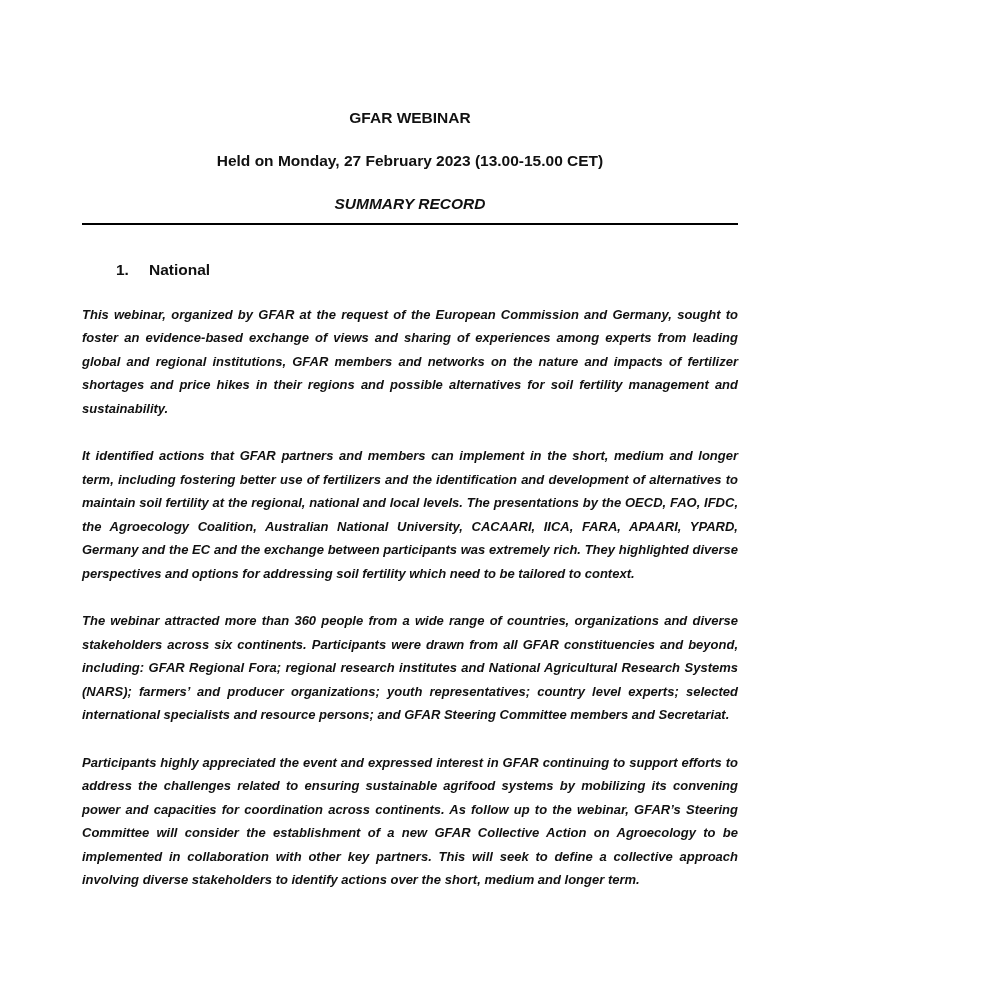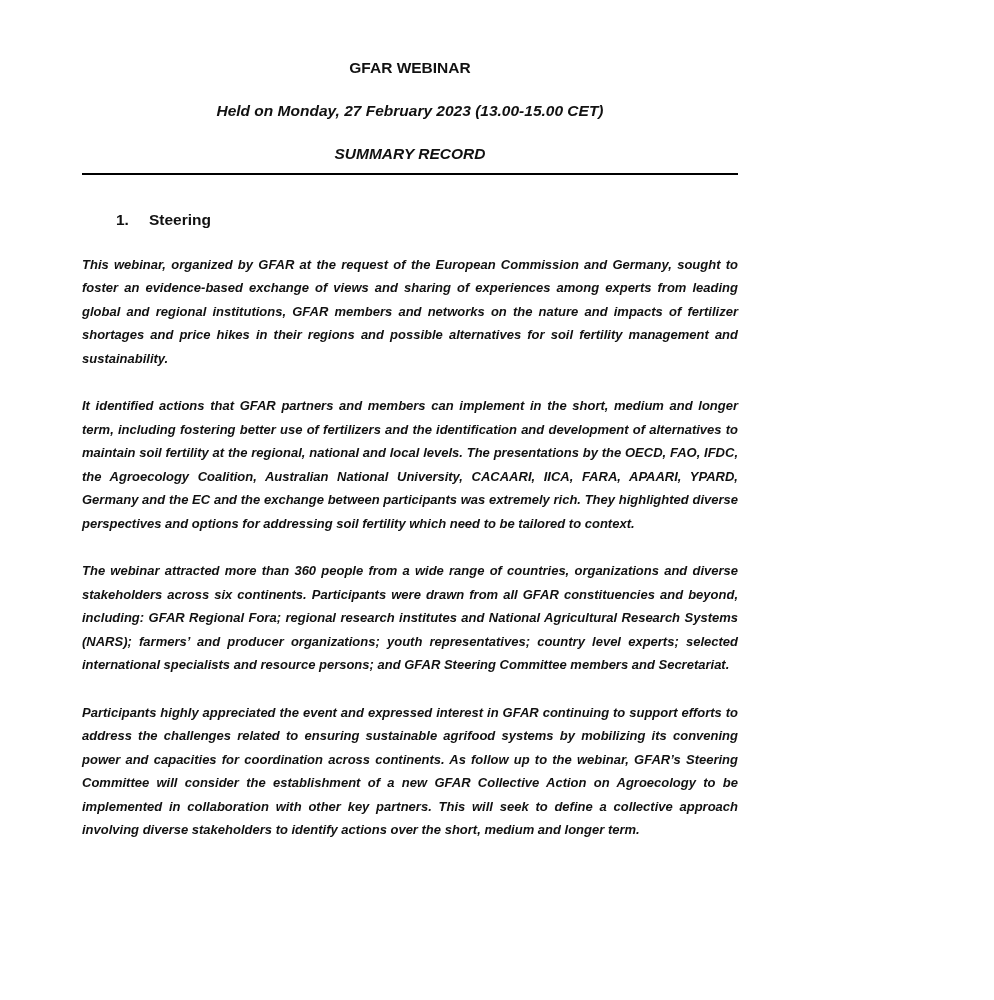--- a/index.html
+++ b/index.html
@@ -6,34 +6,34 @@
     margin: 0;
     padding: 0;
     background: #ffffff;
   }
   .page {
     position: relative;
     width: 820px;
     height: 1000px;
     background: #ffffff;
     box-sizing: border-box;
-    padding: 58px 82px 40px 82px;
+    padding: 108px 82px 40px 82px;
     font-family: "Liberation Sans", sans-serif;
     color: #111111;
     overflow: hidden;
   }
   .doc-heading {
     text-align: center;
     font-size: 15.5px;
     line-height: 1.25;
     margin: 0 0 24px 0;
   }
   .h-bold { font-weight: bold; }
   .h-italic { font-style: italic; }
-  .h-bold-italic { font-weight: bold; font-style: italic; }
+  .h-bold-italic { font-weight: bold; }
   .summary-rule {
     text-align: center;
     font-size: 15.5px;
     font-weight: bold;
     font-style: italic;
     margin: 0 0 0 0;
     padding-bottom: 10px;
     border-bottom: 2px solid #000000;
   }
   .section-heading {
@@ -64,21 +64,21 @@
   <div class="doc-heading h-bold">GFAR WEBINAR</div>
 
 
 
   <div class="doc-heading h-bold-italic">Held on Monday, 27 February 2023 (13.00-15.00 CET)</div>
 
   <div class="summary-rule">SUMMARY RECORD</div>
 
   <div class="section-heading">
     <span class="section-number">1.</span>
-    <span>Steering</span>
+    <span>National</span>
   </div>
 
   <p class="body-paragraph">This webinar, organized by GFAR at the request of the European Commission and Germany, sought to foster an evidence-based exchange of views and sharing of experiences among experts from leading global and regional institutions, GFAR members and networks on the nature and impacts of fertilizer shortages and price hikes in their regions and possible alternatives for soil fertility management and sustainability.</p>
 
   <p class="body-paragraph para-gap">It identified actions that GFAR partners and members can implement in the short, medium and longer term, including fostering better use of fertilizers and the identification and development of alternatives to maintain soil fertility at the regional, national and local levels. The presentations by the OECD, FAO, IFDC, the Agroecology Coalition, Australian National University, CACAARI, IICA, FARA, APAARI, YPARD, Germany and the EC and the exchange between participants was extremely rich. They highlighted diverse perspectives and options for addressing soil fertility which need to be tailored to context.</p>
 
   <p class="body-paragraph para-gap">The webinar attracted more than 360 people from a wide range of countries, organizations and diverse stakeholders across six continents. Participants were drawn from all GFAR constituencies and beyond, including: GFAR Regional Fora; regional research institutes and National Agricultural Research Systems (NARS); farmers’ and producer organizations; youth representatives; country level experts; selected international specialists and resource persons; and GFAR Steering Committee members and Secretariat.</p>
 
   <p class="body-paragraph para-gap">Participants highly appreciated the event and expressed interest in GFAR continuing to support efforts to address the challenges related to ensuring sustainable agrifood systems by mobilizing its convening power and capacities for coordination across continents. As follow up to the webinar, GFAR’s Steering Committee will consider the establishment of a new GFAR Collective Action on Agroecology to be implemented in collaboration with other key partners. This will seek to define a collective approach involving diverse stakeholders to identify actions over the short, medium and longer term.</p>
 

